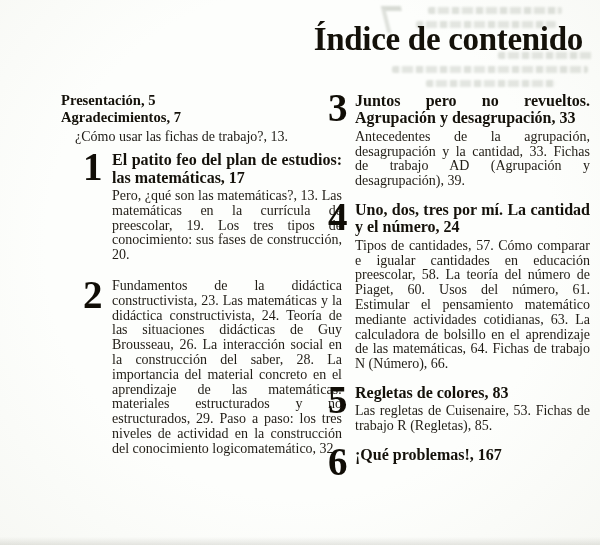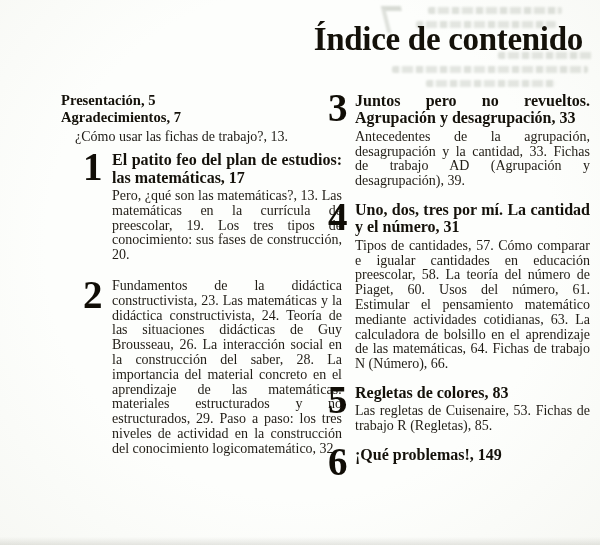--- a/index.html
+++ b/index.html
@@ -140,30 +140,30 @@
   <div class="col col-right">
 
     <div class="chapter">
       <div class="ch-num">3</div>
       <div class="ch-title">Juntos pero no revueltos. Agrupación y desagrupación, 33</div>
       <div class="ch-body">Antecedentes de la agrupación, desagrupación y la cantidad, 33. Fichas de trabajo AD (Agrupación y desagrupación), 39.</div>
     </div>
 
     <div class="chapter mt-ch4">
       <div class="ch-num">4</div>
-      <div class="ch-title">Uno, dos, tres por mí. La cantidad y el número, 31</div>
+      <div class="ch-title">Uno, dos, tres por mí. La cantidad y el número, 24</div>
       <div class="ch-body">Tipos de cantidades, 57. Cómo comparar e igualar cantidades en educación preescolar, 58. La teoría del número de Piaget, 60. Usos del número, 61. Estimular el pensamiento matemático mediante actividades cotidianas, 63. La calculadora de bolsillo en el aprendizaje de las matemáticas, 64. Fichas de trabajo N (Número), 66.</div>
     </div>
 
     <div class="chapter mt-ch5">
       <div class="ch-num">5</div>
       <div class="ch-title">Regletas de colores, 83</div>
       <div class="ch-body">Las regletas de Cuisenaire, 53. Fichas de trabajo R (Regletas), 85.</div>
     </div>
 
     <div class="chapter mt-ch6">
       <div class="ch-num">6</div>
-      <div class="ch-title">¡Qué problemas!, 149</div>
+      <div class="ch-title">¡Qué problemas!, 167</div>
     </div>
 
   </div>
 
 </div>
 
 </body></html>

